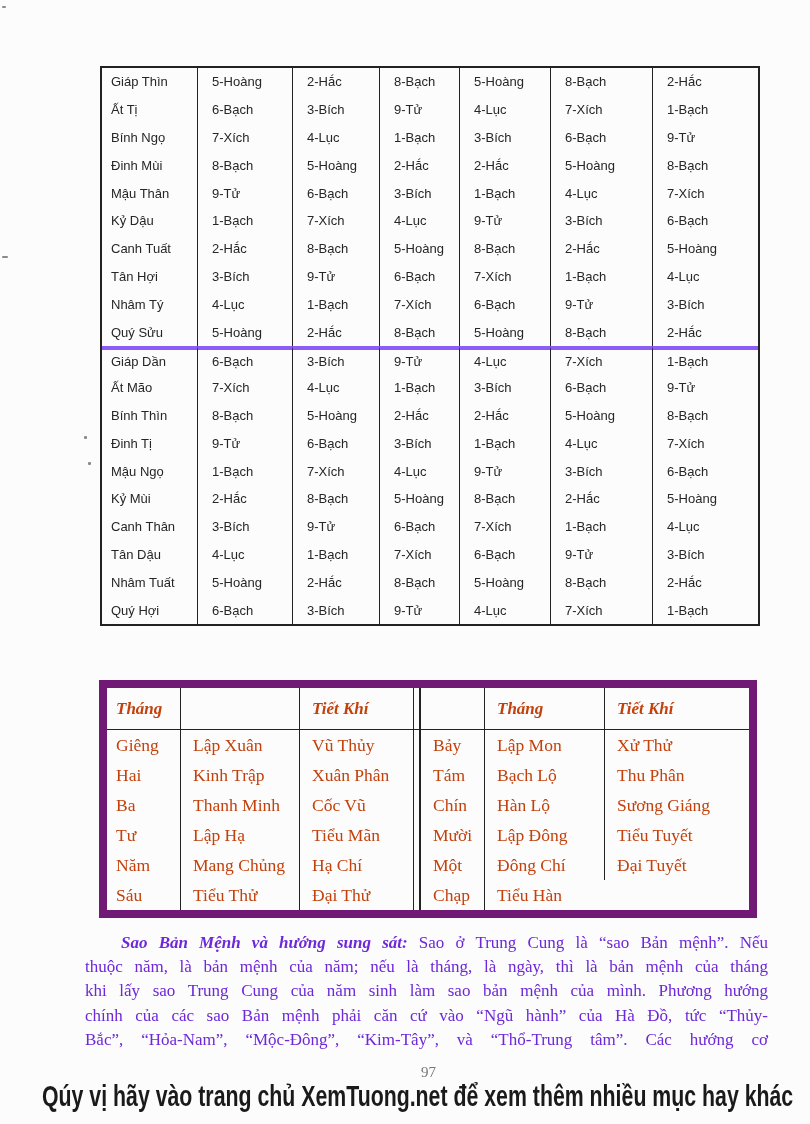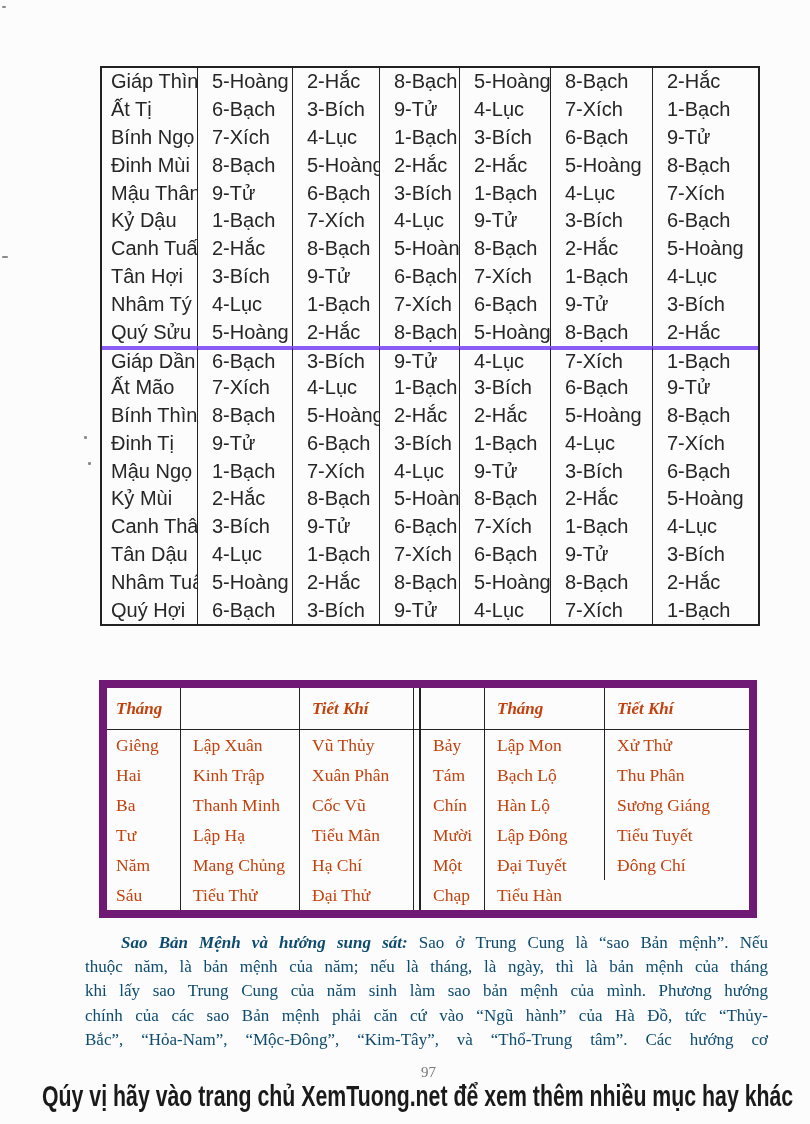--- a/index.html
+++ b/index.html
@@ -9,21 +9,21 @@
     font-family:"Liberation Sans", sans-serif; color:#222;
   }
   .page * { box-sizing:border-box; }
 
   
   #star-table {
     position:absolute; left:100px; top:66px; width:660px; height:560px;
     border:2px solid #222; display:grid;
     grid-template-columns:95px 95px 87px 80px 91px 102px 1fr;
     grid-template-rows:repeat(20,1fr);
-    font-size:20px; color:#262626; z-index:2;
+    font-size:13px; color:#262626; z-index:2;
   }
   .t1c { display:flex; align-items:center; padding-left:14px;
          border-left:1.6px solid #222; white-space:nowrap; overflow:hidden; }
   .t1c.c0 { border-left:none; padding-left:9px; }
   .t1c.blk { border-top:4px solid #8b5cf6; }
 
   
   #watermark {
     position:absolute; left:48px; top:490px; z-index:6; pointer-events:none;
     font-family:"Liberation Sans", sans-serif; font-weight:bold;
@@ -51,21 +51,21 @@
   .t2c { display:flex; align-items:center; padding-left:12px;
          border-left:1.6px solid #222; white-space:nowrap; overflow:hidden; }
   .t2c.c0 { border-left:none; padding-left:9px; }
   .t2c.c3 { padding:0; border-left:1.6px solid #222; border-right:1.6px solid #222; }
   .t2c.hdr { border-bottom:1.6px solid #222; font-weight:bold; font-style:italic; font-size:17px; }
 
   
   #paragraph {
     position:absolute; left:85px; top:931px; width:683px; z-index:2;
     font-family:"Liberation Serif", serif; font-size:17px; line-height:24.2px;
-    color:#0c4a6e;
+    color:#6d28d9;
   }
   .pline { text-align:justify; text-align-last:justify; }
   .pline.first { text-indent:36px; }
   .lead { font-weight:bold; font-style:italic; }
 
   
   #page-number {
     position:absolute; left:421px; top:1064px; z-index:1;
     font-family:"Liberation Serif", serif; font-size:15px; color:#777;
   }
@@ -268,22 +268,22 @@
       <div class="t2c c2">Tiểu Mãn</div>
       <div class="t2c c3"></div>
       <div class="t2c c4">Mười</div>
       <div class="t2c c5">Lập Đông</div>
       <div class="t2c c6">Tiểu Tuyết</div>
       <div class="t2c c0">Năm</div>
       <div class="t2c c1">Mang Chủng</div>
       <div class="t2c c2">Hạ Chí</div>
       <div class="t2c c3"></div>
       <div class="t2c c4">Một</div>
+      <div class="t2c c6">Đông Chí</div>
       <div class="t2c c5">Đại Tuyết</div>
-      <div class="t2c c6">Đông Chí</div>
       <div class="t2c c0">Sáu</div>
       <div class="t2c c1">Tiểu Thử</div>
       <div class="t2c c2">Đại Thử</div>
       <div class="t2c c3"></div>
       <div class="t2c c4">Chạp</div>
       <div class="t2c c5">Tiểu Hàn</div>
     </div>
 
   <div id="paragraph">
     <div class="pline first"><span class="lead">Sao Bản Mệnh và hướng sung sát:</span><span> Sao ở Trung Cung là “sao Bản mệnh”. Nếu</span></div>

